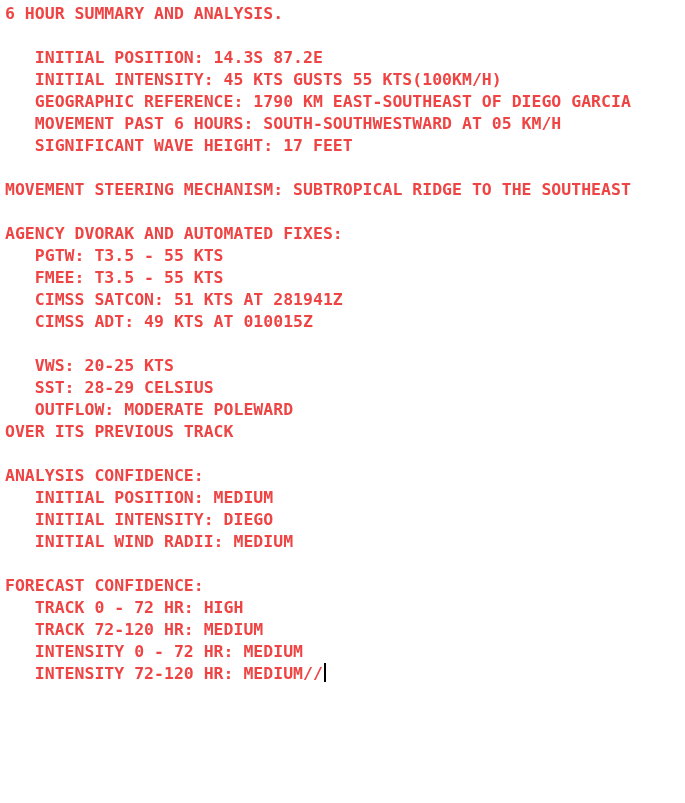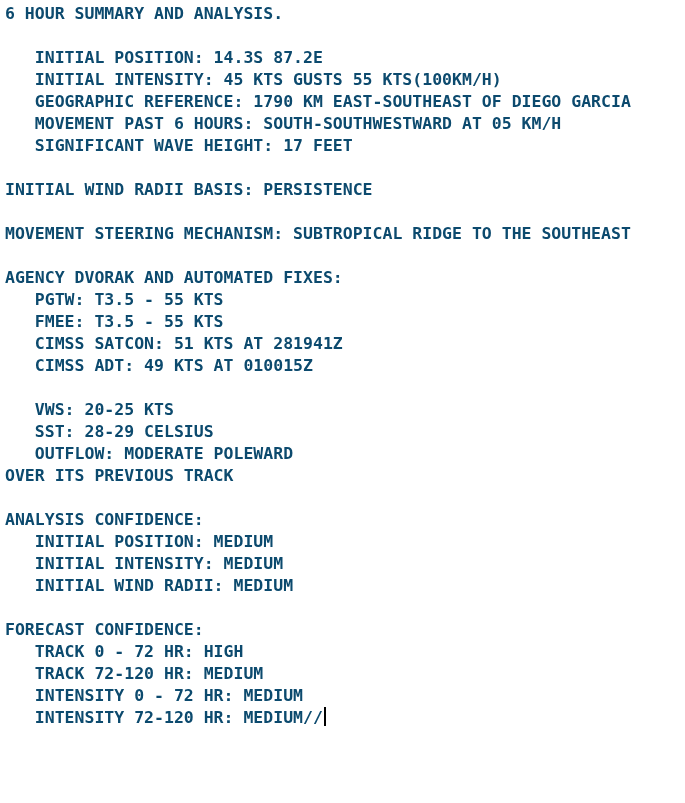--- a/index.html
+++ b/index.html
@@ -12,21 +12,21 @@
     height: 803px;
     overflow: hidden;
     font-family: "DejaVu Sans Mono", "Liberation Mono", monospace;
   }
   .editor {
     box-sizing: border-box;
     width: 685px;
     height: 803px;
     padding: 3px 5px;
     background: #ffffff;
-    color: #0c4a6e;
+    color: #ef4444;
     font-size: 16.5px;
     line-height: 22px;
     font-weight: bold;
     cursor: text;
   }
   .section {
     margin: 0 0 22px 0; 
   }
   .section:last-child {
     margin-bottom: 9px;
@@ -54,42 +54,39 @@
       <div class="line">6 HOUR SUMMARY AND ANALYSIS.</div>
     </div>
     <div class="section">
       <div class="line">   INITIAL POSITION: 14.3S 87.2E</div>
       <div class="line">   INITIAL INTENSITY: 45 KTS GUSTS 55 KTS(100KM/H)</div>
       <div class="line">   GEOGRAPHIC REFERENCE: 1790 KM EAST-SOUTHEAST OF DIEGO GARCIA</div>
       <div class="line">   MOVEMENT PAST 6 HOURS: SOUTH-SOUTHWESTWARD AT 05 KM/H</div>
       <div class="line">   SIGNIFICANT WAVE HEIGHT: 17 FEET</div>
     </div>
     <div class="section">
-      <div class="line">INITIAL WIND RADII BASIS: PERSISTENCE</div>
-    </div>
-    <div class="section">
       <div class="line">MOVEMENT STEERING MECHANISM: SUBTROPICAL RIDGE TO THE SOUTHEAST</div>
     </div>
     <div class="section">
       <div class="line">AGENCY DVORAK AND AUTOMATED FIXES:</div>
       <div class="line">   PGTW: T3.5 - 55 KTS</div>
       <div class="line">   FMEE: T3.5 - 55 KTS</div>
       <div class="line">   CIMSS SATCON: 51 KTS AT 281941Z</div>
       <div class="line">   CIMSS ADT: 49 KTS AT 010015Z</div>
     </div>
     <div class="section">
       <div class="line">   VWS: 20-25 KTS</div>
       <div class="line">   SST: 28-29 CELSIUS</div>
       <div class="line">   OUTFLOW: MODERATE POLEWARD</div>
       <div class="line">OVER ITS PREVIOUS TRACK</div>
     </div>
     <div class="section">
       <div class="line">ANALYSIS CONFIDENCE:</div>
       <div class="line">   INITIAL POSITION: MEDIUM</div>
-      <div class="line">   INITIAL INTENSITY: MEDIUM</div>
+      <div class="line">   INITIAL INTENSITY: DIEGO</div>
       <div class="line">   INITIAL WIND RADII: MEDIUM</div>
     </div>
     <div class="section">
       <div class="line">FORECAST CONFIDENCE:</div>
       <div class="line">   TRACK 0 - 72 HR: HIGH</div>
       <div class="line">   TRACK 72-120 HR: MEDIUM</div>
       <div class="line">   INTENSITY 0 - 72 HR: MEDIUM</div>
       <div class="line">   INTENSITY 72-120 HR: MEDIUM//<span class="caret"></span></div>
     </div>
   </div>

